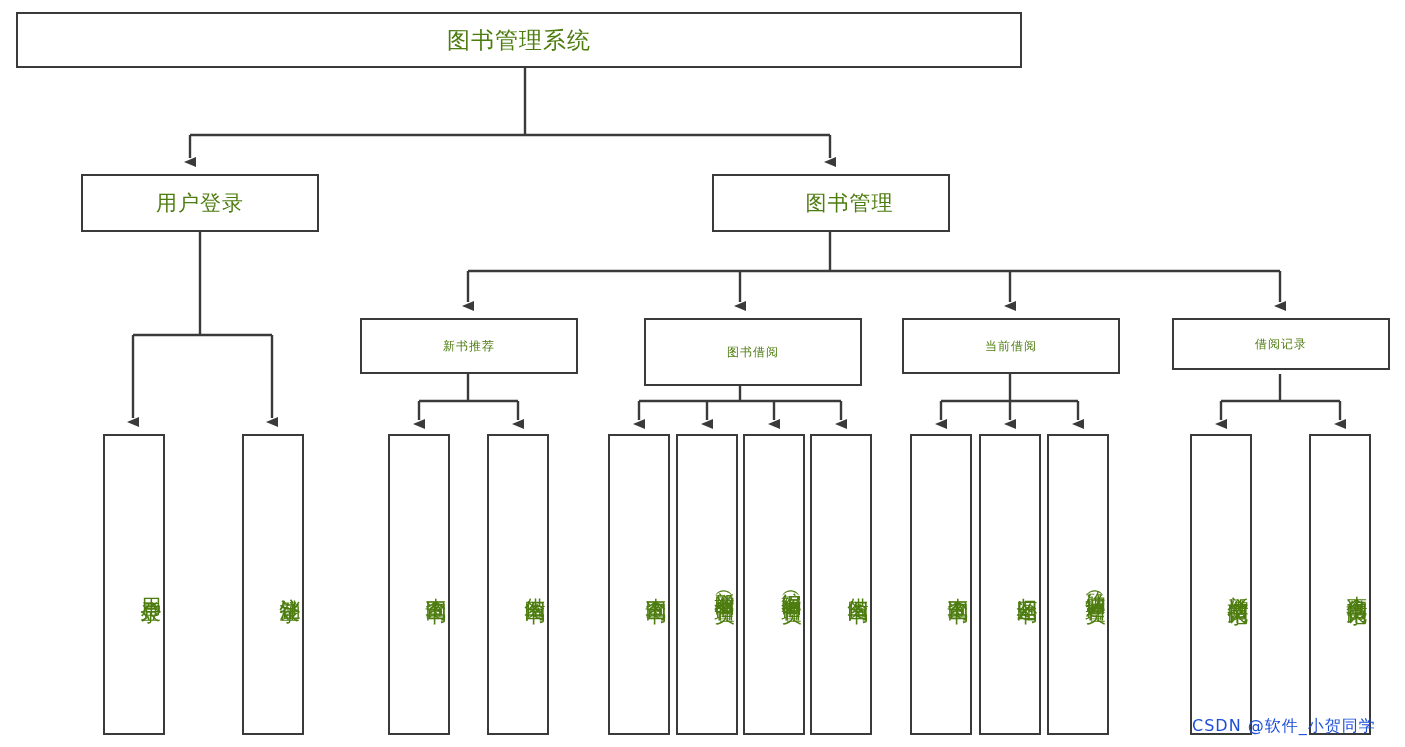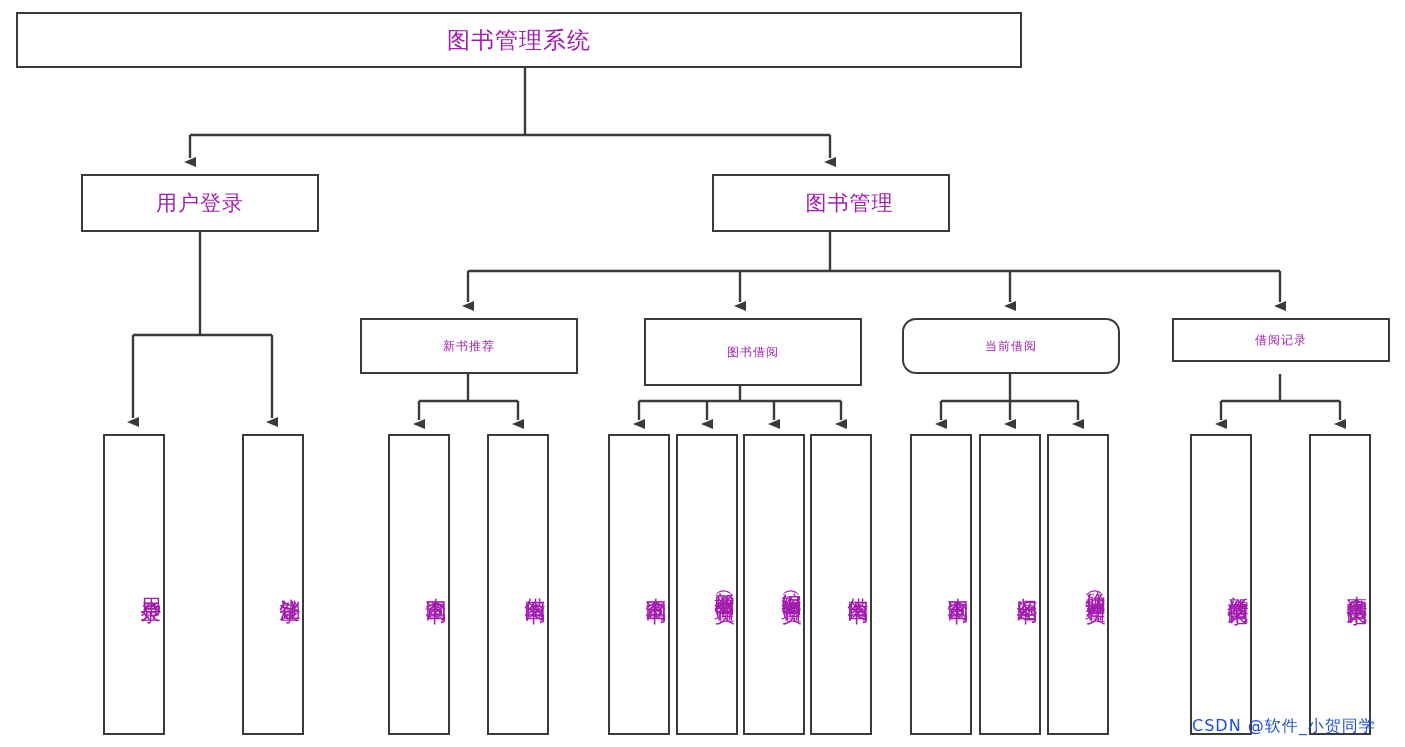--- a/index.html
+++ b/index.html
@@ -23,21 +23,21 @@
   }
   .node{
     position:absolute;
     box-sizing:border-box;
     background:#ffffff;
     border:2px solid #3a3a3a;
     display:flex;
     align-items:center;
     justify-content:center;
     text-align:center;
-    color:#a21caf;
+    color:#4d7c0f;
   }
   .node.root{
     font-size:23px;
     letter-spacing:1px;
   }
   .node.lvl2{
     font-size:21px;
     letter-spacing:1px;
   }
   .node.lvl3{
@@ -141,25 +141,25 @@
   </div>
 
   <div class="node lvl3" style="left:360px; top:318px; width:218px; height:56px;">
     <span>新书推荐</span>
   </div>
 
   <div class="node lvl3" style="left:644px; top:318px; width:218px; height:68px;">
     <span>图书借阅</span>
   </div>
 
-  <div class="node lvl3" style="left:902px; top:318px; width:218px; height:56px;border-radius:14px;">
+  <div class="node lvl3" style="left:902px; top:318px; width:218px; height:56px;">
     <span>当前借阅</span>
   </div>
 
-  <div class="node lvl3" style="left:1172px; top:318px; width:218px; height:44px;">
+  <div class="node lvl3" style="left:1172px; top:318px; width:218px; height:52px;">
     <span>借阅记录</span>
   </div>
 
   <div class="node leaf" style="left:103px; top:434px; width:62px; height:301px;">
     <span class="vtext">用户登录</span>
   </div>
 
   <div class="node leaf" style="left:242px; top:434px; width:62px; height:301px;">
     <span class="vtext">注销登录</span>
   </div>

